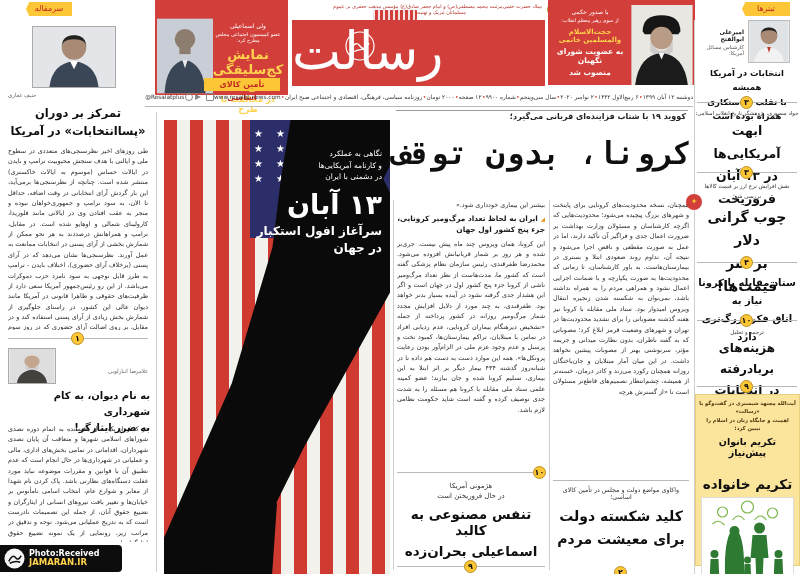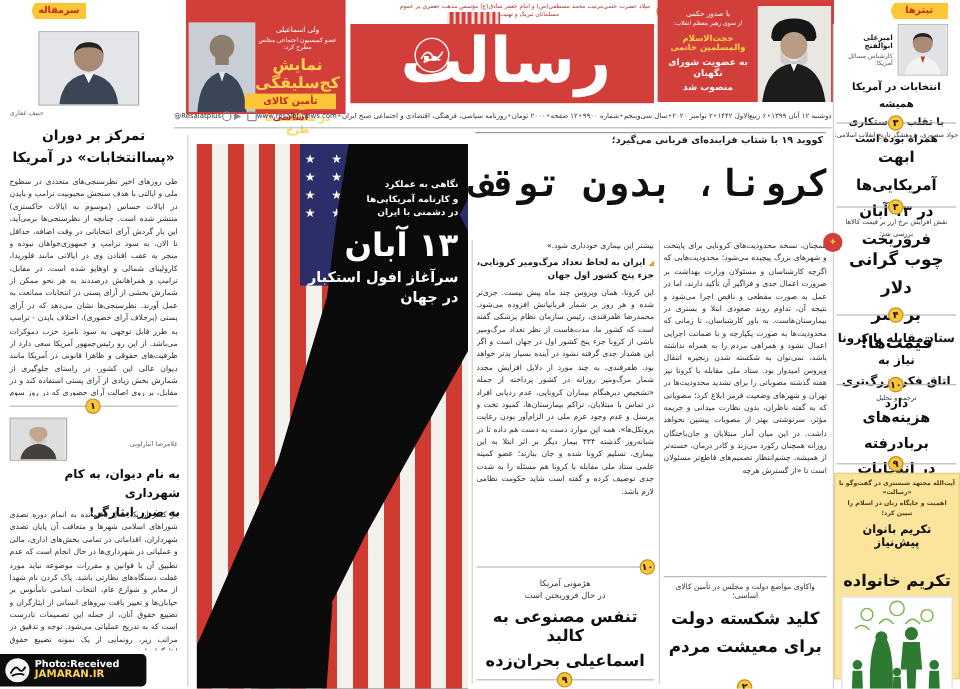--- a/index.html
+++ b/index.html
@@ -6,21 +6,21 @@
   #page{position:relative;width:800px;height:574px;background:#ffffff;overflow:hidden;
         font-family:"DejaVu Sans",sans-serif;color:#1a1a1a;}
   .c{position:absolute;box-sizing:border-box;}
   .rtl{direction:rtl;}
   .just{text-align:justify;text-justify:inter-word;}
   .red{background:#d23f3a;}
   .vr{width:1px;background:#cfcfcf;}
   .hr{height:1px;background:#b8b8b8;}
   .pnum{width:13px;height:13px;border-radius:50%;background:#fdc636;border:1px solid #bb9023;
         color:#111;font-size:8px;font-weight:bold;text-align:center;line-height:12px;}
-  .tab{background:#fdc636;color:#c22a23;font-weight:bold;font-size:8px;text-align:center;
+  .tab{background:#fdc636;color:#c22a23;font-weight:normal;font-size:8px;text-align:center;
        line-height:14px;clip-path:polygon(0 50%,7% 0,100% 0,100% 100%,7% 100%);}
   .kick{color:#333;}
   .hl{font-weight:bold;color:#0f0f0f;}
   .body-txt{font-size:6.4px;line-height:1.62;color:#2a2a2a;overflow:hidden;}
   .wht{color:#fff;} .yel{color:#ffd34d;}
   .center{text-align:center;}
   .stars{color:#fff;font-size:10px;letter-spacing:5px;line-height:15px;white-space:nowrap;}
 </style>
 </head>
 <body>
@@ -47,21 +47,21 @@
       <div class="wht" style="font-size:6px;">ولی اسماعیلی</div>
       <div class="wht" style="font-size:5px;margin-top:2px;">عضو کمیسیون اجتماعی مجلس مطرح کرد:</div>
       <div class="yel hl" style="font-size:13px;margin-top:4px;">نمایش کج‌سلیقگی دولت</div>
       <div class="yel hl" style="font-size:8.5px;margin-top:2px;">در مخالفت با طرح</div>
     </div>
     <div class="c" style="right:8px;bottom:4px;width:76px;height:13px;background:#fdc636;color:#c22a23;
          font-weight:bold;font-size:8px;text-align:center;line-height:13px;">تأمین کالای اساسی</div>
   </div>
 
   <div class="c red" style="left:292px;top:20px;width:253px;height:66px;">
-    <div class="c wht rtl" style="left:0;top:-2px;width:217px;text-align:right;font-size:52px;font-weight:bold;line-height:66px;">رسالت</div>
+    <div class="c wht rtl" style="left:0;top:-2px;width:217px;text-align:left;font-size:52px;font-weight:normal;line-height:66px;">رسالت</div>
     <svg class="c" style="left:52px;top:10px;width:32px;height:32px;" viewBox="0 0 32 32">
       <circle cx="16" cy="16" r="14" fill="none" stroke="#ffffff" stroke-width="1.2"></circle>
       <path d="M7 19 Q12 10 16 16 Q20 22 25 13 M9 22 Q16 18 23 20" fill="none" stroke="#ffffff" stroke-width="1.4"></path>
     </svg>
   </div>
 
   <div class="c red rtl" style="left:548px;top:0;width:147px;height:85px;">
     <svg class="c" style="right:2px;bottom:0;width:62px;height:80px;" viewBox="0 0 65 85">
       <rect fill="#e9e7e2" width="65" height="85"></rect>
       <path d="M12 28 Q12 11 32 11 Q52 11 52 28 L50 31 L14 31 Z" fill="#161616"></path>
@@ -159,21 +159,21 @@
          background:repeating-linear-gradient(90deg,#cf3a31 0 13px,#f3f1ec 13px 26px);"></div>
     <div class="c" style="left:38%;top:0;width:62%;height:26%;background:#2b2e68;padding:6px 4px;overflow:hidden;">
       <div class="stars">★ ★ ★ ★</div>
       <div class="stars" style="padding-right:9px;">★ ★ ★ ★</div>
       <div class="stars">★ ★ ★ ★</div>
       <div class="stars" style="padding-right:9px;">★ ★ ★ ★</div>
     </div>
     <div class="c" style="left:0;top:0;width:100%;height:100%;background:#0a0a0a;
          clip-path:polygon(56% 0,100% 0,100% 10%,97% 13%,100% 16%,100% 38%,62% 72%,34% 100%,0 100%,0 92%,30% 58%,48% 28%,52% 12%);"></div>
     <div class="c rtl" style="right:8px;top:28px;width:130px;text-align:right;color:#fff;">
-      <div style="font-size:7.5px;line-height:1.55;font-weight:bold;">
+      <div style="font-size:7.5px;line-height:1.55;font-weight:normal;">
         <div>نگاهی به عملکرد</div>
         <div>و کارنامه آمریکایی‌ها</div>
         <div>در دشمنی با ایران</div>
       </div>
       <div style="font-size:27px;font-weight:bold;margin-top:6px;">۱۳ آبان</div>
       <div style="font-size:12px;font-weight:bold;margin-top:4px;">سرآغاز افول استکبار</div>
       <div style="font-size:12px;font-weight:bold;margin-top:3px;">در جهان</div>
     </div>
     <svg class="c" style="left:4%;bottom:0;width:62%;height:32%;" viewBox="0 0 100 120">
       <path d="M22 120 L22 78 Q22 60 40 56 L46 28 Q48 18 58 20 L56 52 Q74 48 78 62 L74 120 Z" fill="#0a0a0a"></path>

